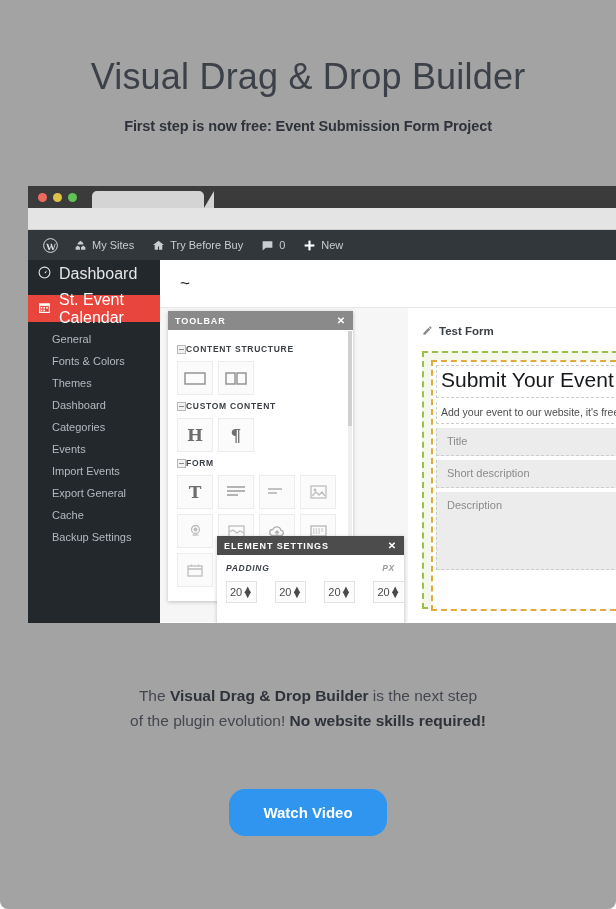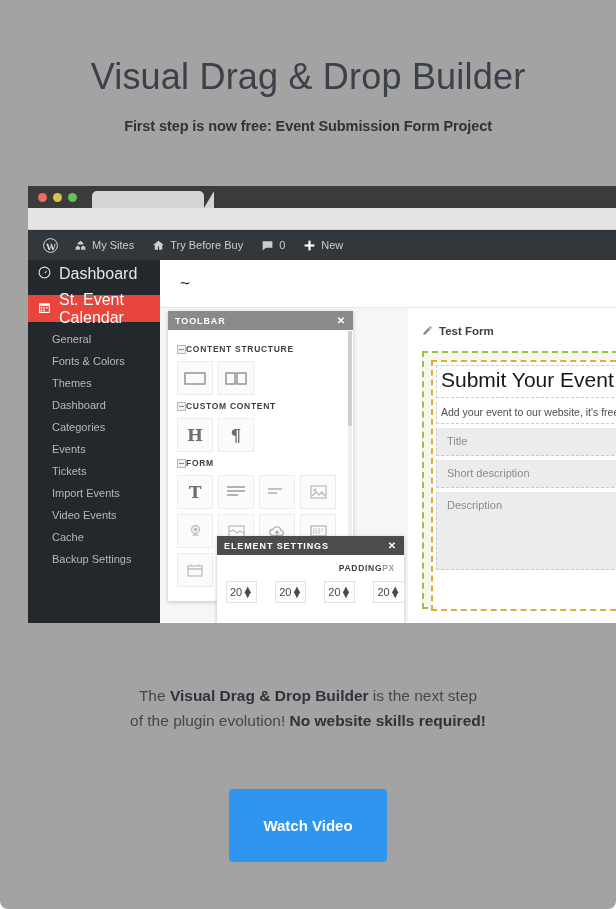--- a/index.html
+++ b/index.html
@@ -284,23 +284,24 @@
   
   .settings-panel {
     left: 57px;
     top: 228px;
     width: 187px;
     height: 90px;
   }
   .settings-body { padding: 8px 9px; }
   .settings-row {
     display: flex;
-    justify-content: flex-end;
+    justify-content: space-between;
     align-items: baseline;
     margin-bottom: 8px;
+    font-style: italic;
   }
   .settings-label {
     font-size: 8.5px;
     font-weight: bold;
     letter-spacing: 0.7px;
     color: #3a3f45;
   }
   .settings-unit {
     font-size: 8.5px;
     font-weight: bold;
@@ -410,23 +411,23 @@
     left: 0; right: 0;
     top: 789px;
     text-align: center;
   }
   .cta-button {
     display: inline-block;
     background: #2f95ef;
     color: #ffffff;
     font-size: 15px;
     font-weight: bold;
-    padding: 28px 34px;
+    padding: 15px 34px;
     border: none;
-    border-radius: 4px;
+    border-radius: 16px;
     cursor: pointer;
     font-family: "Liberation Sans", sans-serif;
   }
 </style>
 </head>
 <body>
 
 <div class="page">
 
   <div class="hero">
@@ -526,23 +527,22 @@
           <span>St. Event Calendar</span>
         </div>
 
         <div class="submenu">
           <a class="submenu-item">General</a>
           <a class="submenu-item">Fonts &amp; Colors</a>
           <a class="submenu-item">Themes</a>
           <a class="submenu-item">Dashboard</a>
           <a class="submenu-item">Categories</a>
           <a class="submenu-item">Events</a>
-          <a class="submenu-item">Tickets</a>
           <a class="submenu-item">Import Events</a>
-          <a class="submenu-item">Video Events</a>
+          <a class="submenu-item">Export General</a>
           <a class="submenu-item">Cache</a>
           <a class="submenu-item">Backup Settings</a>
         </div>
       </div>
 
       <div class="admin-content">
 
         <div class="brandbar">
           <span class="brand-swash">~</span>
         </div>

